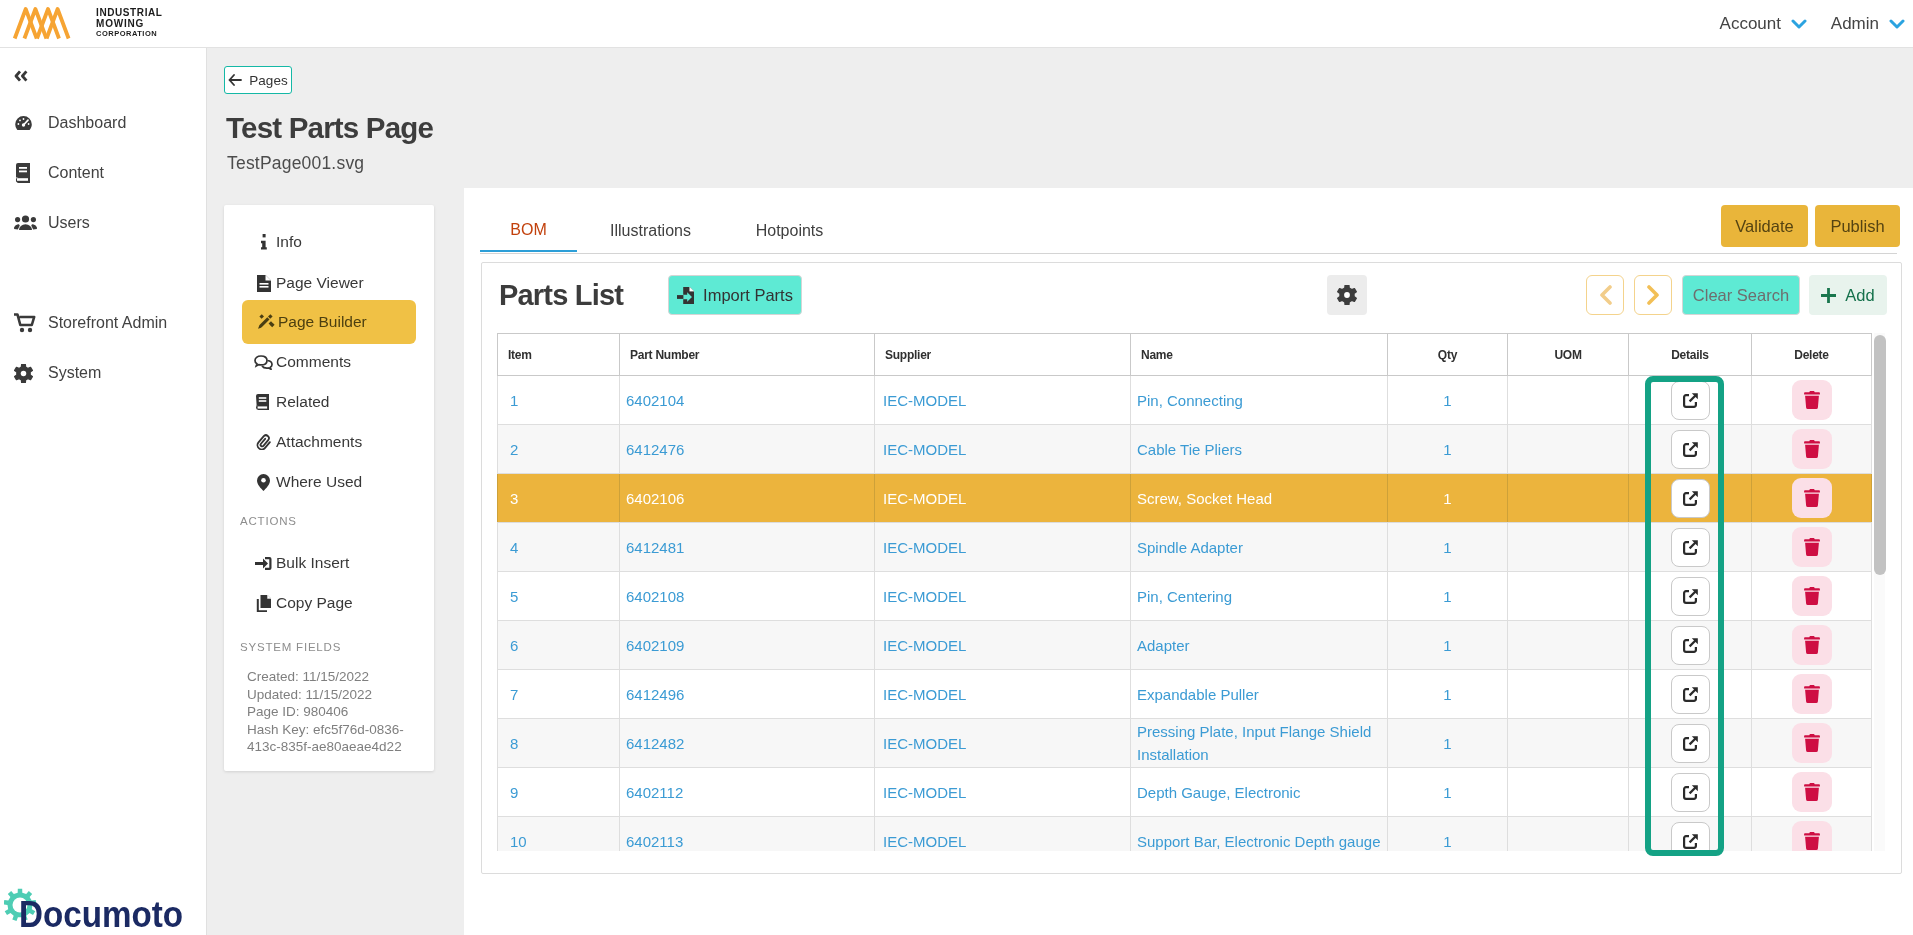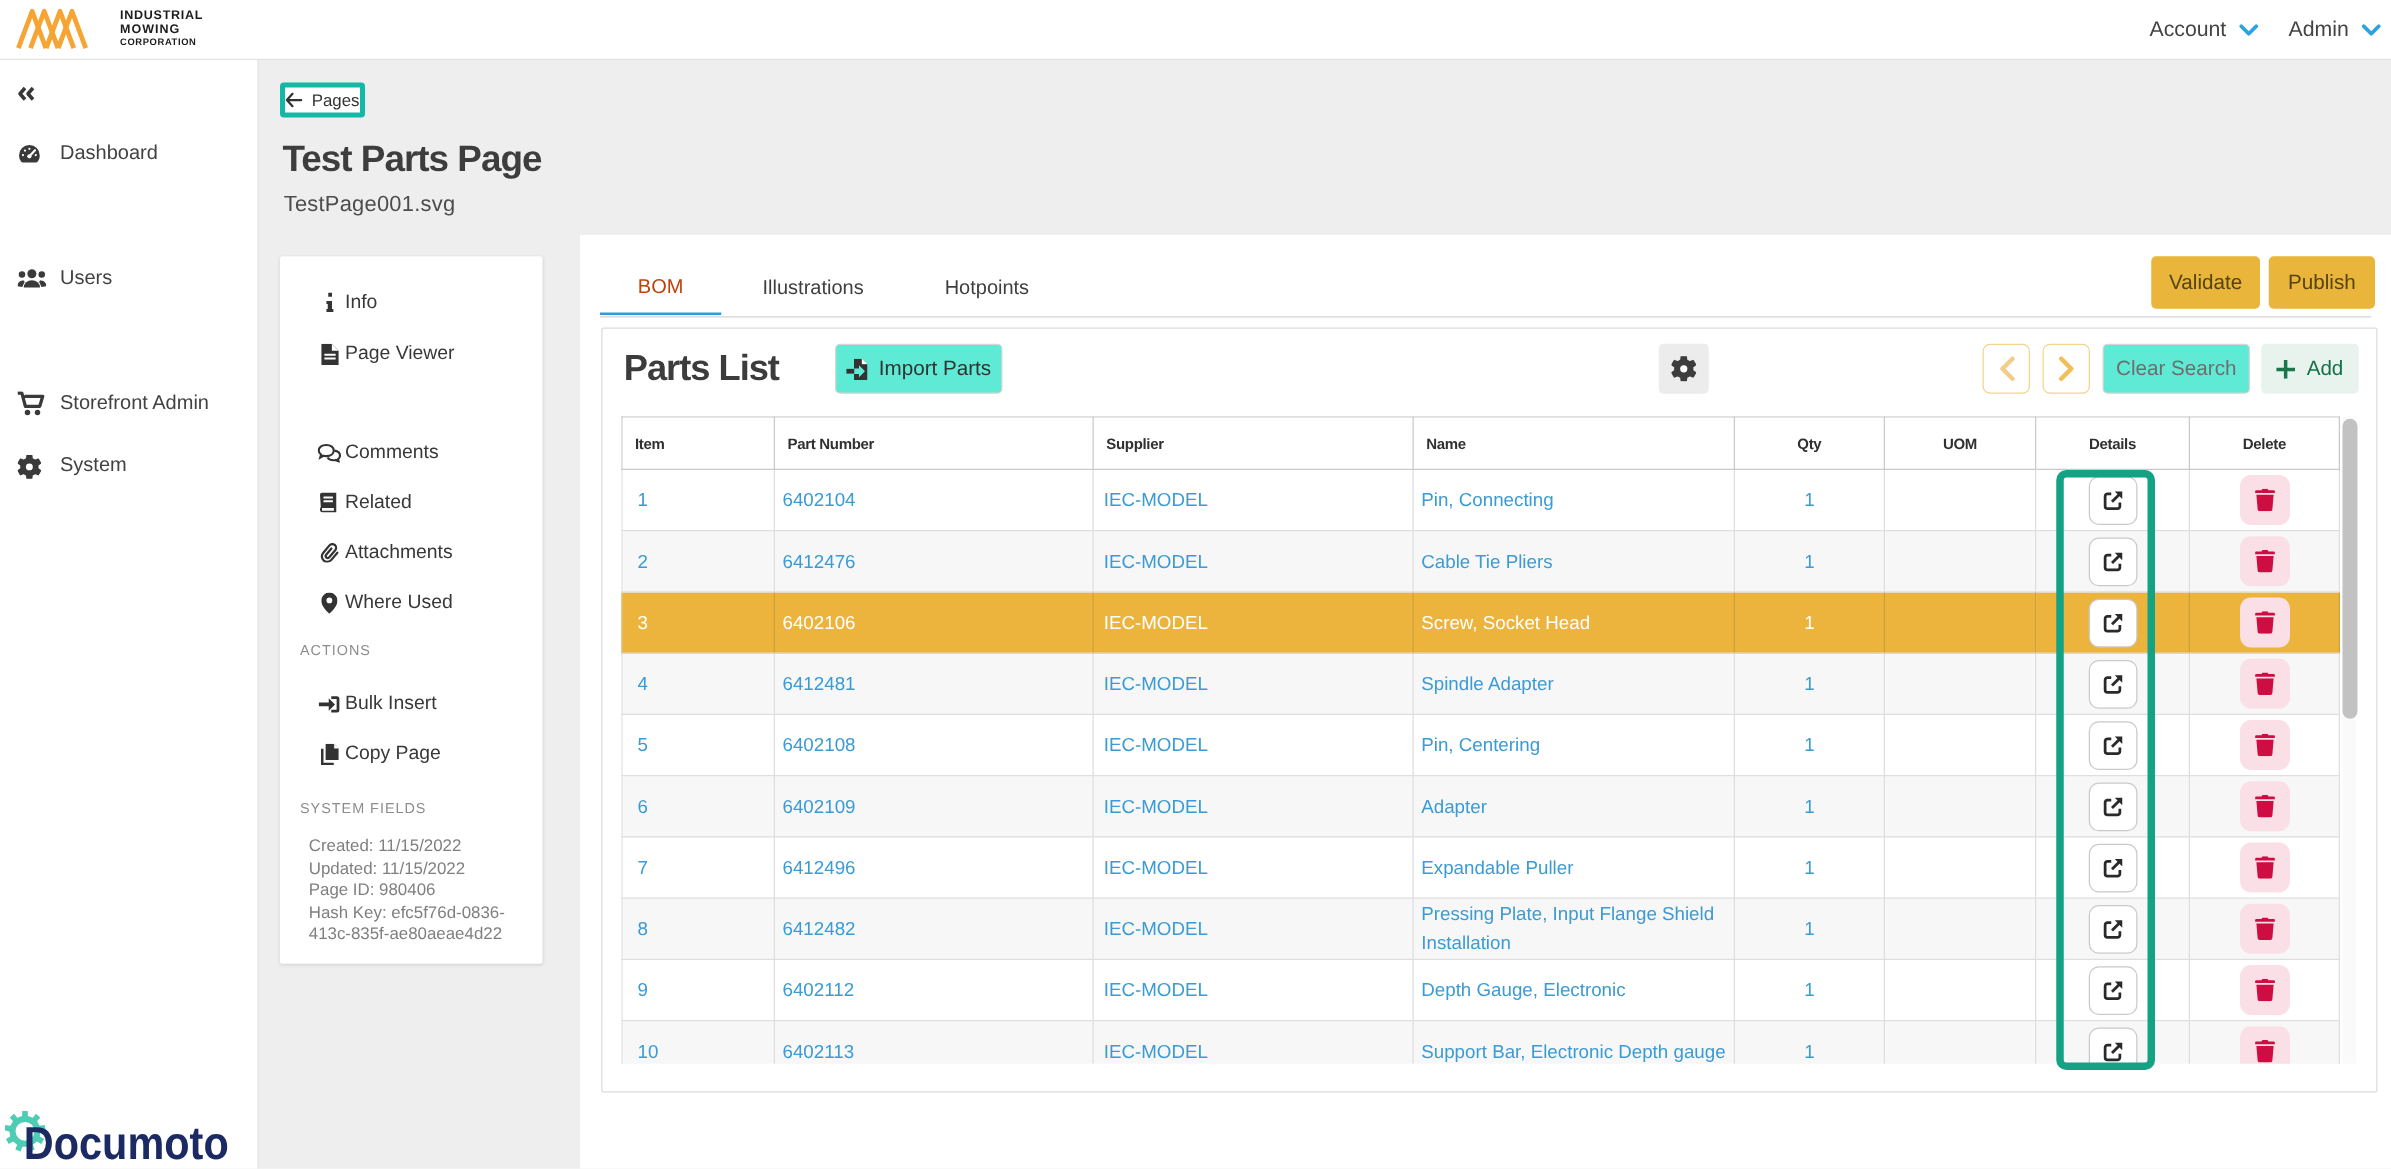--- a/index.html
+++ b/index.html
@@ -19,21 +19,21 @@
 
 
 #sidebar { position:absolute; left:0; top:48px; width:207px; height:887px; background:#fff; border-right:1px solid #e0e0e0; z-index:20; }
 .collapse { position:absolute; left:14px; top:20px; }
 .navitem { position:absolute; left:0; width:207px; height:50px; display:flex; align-items:center; color:#424242; font-size:16px; }
 .navitem svg { position:absolute; left:14px; }
 .navitem span { position:absolute; left:48px; }
 #documoto { position:absolute; left:4px; top:836px; width:200px; height:50px; }
 
 
-#pagesbtn { position:absolute; left:224px; top:66px; width:68px; height:28px; background:#fff; border:4px solid #14b8a6; border-radius:3px; font-size:13.5px; color:#333; display:flex; align-items:center; justify-content:center; z-index:5;}
+#pagesbtn { position:absolute; left:224px; top:66px; width:68px; height:28px; background:#fff; border:1px solid #14b8a6; border-radius:3px; font-size:13.5px; color:#333; display:flex; align-items:center; justify-content:center; z-index:5;}
 #pagesbtn svg { margin-right:7px; }
 #title { position:absolute; left:226px; top:111px; font-size:29.5px; font-weight:bold; color:#3d3d3d; letter-spacing:-0.8px; }
 #subtitle { position:absolute; left:227px; top:153px; font-size:17.5px; color:#4c4c4c; letter-spacing:0.2px; }
 
 
 #leftcard { position:absolute; left:224px; top:205px; width:210px; height:566px; background:#fff; border-radius:2px; box-shadow:0 1px 3px rgba(0,0,0,0.12); }
 .mitem { position:absolute; left:16px; width:178px; height:36px; display:flex; align-items:center; font-size:15.5px; color:#383838; }
 .mitem svg { position:absolute; left:16px; }
 .mitem span { position:absolute; left:36px; }
 .mhl { background:#f0c145; border-radius:6px; height:44px !important; left:18px !important; width:174px !important; }
@@ -132,20 +132,30 @@
         <path d="M9.5 2 A8.3 8.3 0 0117.8 10.3 c0 1.9-.65 3.7-1.8 5.1 a1.4 1.4 0 01-1.1.5 H4.1 a1.4 1.4 0 01-1.1-.5 A8.1 8.1 0 011.2 10.3 8.3 8.3 0 019.5 2z" fill="#3a3a3a"></path>
         <path d="M9.5 11 L14 6.2" stroke="#fff" stroke-width="1.7" stroke-linecap="round"></path>
         <circle cx="9.5" cy="11" r="1.7" fill="#fff"></circle>
         <circle cx="4.4" cy="10" r="0.9" fill="#fff"></circle>
         <circle cx="6" cy="6.4" r="0.9" fill="#fff"></circle>
         <circle cx="9.5" cy="5" r="0.9" fill="#fff"></circle>
         <circle cx="14.6" cy="10" r="0.9" fill="#fff"></circle>
       </svg>
     <span>Dashboard</span>
     </div>
+  <div class="navitem" style="top:100px">
+    <svg width="18" height="20" viewBox="0 0 18 20">
+        <path d="M2 2 a2 2 0 012-2 h12 v14 h-13 a3 3 0 00-1 1 z" fill="#3a3a3a"></path>
+        <path d="M2 17 a2.6 2.6 0 012.6-3 H16 v6 H4.6 A2.6 2.6 0 012 17z" fill="#3a3a3a"></path>
+        <rect x="3" y="15.2" width="11" height="2.6" fill="#fff"></rect>
+        <rect x="5" y="4" width="8" height="1.8" fill="#fff"></rect>
+        <rect x="5" y="7.5" width="8" height="1.8" fill="#fff"></rect>
+      </svg>
+    <span>Content</span>
+    </div>
   <div class="navitem" style="top:150px">
     <svg width="23" height="18" viewBox="0 0 23 18">
         <circle cx="11.5" cy="5" r="3.6" fill="#3a3a3a"></circle>
         <path d="M5 16 a6.5 5.8 0 0113 0 z" fill="#3a3a3a"></path>
         <circle cx="3.6" cy="5.6" r="2.6" fill="#3a3a3a"></circle>
         <circle cx="19.4" cy="5.6" r="2.6" fill="#3a3a3a"></circle>
         <path d="M0 14.5 a4.5 4.3 0 015.5-4 M17.5 10.5 a4.5 4.3 0 015.5 4" fill="#3a3a3a"></path>
         <path d="M0 15 a4.8 4.5 0 014.8-4.4 l1 .8 -2 4.2z" fill="#3a3a3a"></path>
         <path d="M23 15 a4.8 4.5 0 00-4.8-4.4 l-1 .8 2 4.2z" fill="#3a3a3a"></path>
       </svg>
@@ -194,20 +204,32 @@
     <span>Info</span>
     </div>
   <div class="mitem" style="top:60px">
     <svg style="left:17px" width="14" height="17" viewBox="0 0 14 17">
         <path d="M0 0 h8.5 L14 5.5 V17 H0 z" fill="#333"></path>
         <path d="M8.5 0 L14 5.5 H8.5 z" fill="#fff"></path>
         <rect x="2.5" y="8" width="9" height="1.6" fill="#fff"></rect>
         <rect x="2.5" y="11" width="9" height="1.6" fill="#fff"></rect>
       </svg>
     <span>Page Viewer</span>
+    </div>
+  <div class="mitem mhl" style="top:95px">
+    <svg width="18" height="17" viewBox="0 0 18 17">
+        <g fill="#4a3e12">
+          <path d="M12.2 4.8 L10 2.6 L12.4 0.2 L14.6 2.4z"></path>
+          <path d="M9.3 3.3 L11.5 5.5 L4.2 12.8 Q3.4 13.6 2.4 13.9 L0 14.8 L0.9 12.4 Q1.2 11.4 2 10.6z"></path>
+          <path d="M13 7.2 L15.2 9.4 L12.8 11.8 L10.6 9.6z"></path>
+          <path d="M16 10.2 L17.8 12 L15.4 14.4 L13.6 12.6z" transform="translate(-1.2,-1.2)"></path>
+          <path d="M5.2 0.4 L7.4 2.6 L5 5 L2.8 2.8z" transform="translate(-1.4,-0.2)"></path>
+        </g>
+      </svg>
+    <span>Page Builder</span>
     </div>
   <div class="mitem" style="top:139px">
     <svg style="left:14px" width="19" height="15" viewBox="0 0 19 15">
         <path d="M7 1 C3.2 1 1 3 1 5.4 c0 1.3.7 2.5 1.9 3.3 L2.2 11 4.8 9.6 c.7.2 1.4.3 2.2.3 3.8 0 6-2 6-4.5 S10.8 1 7 1z" fill="none" stroke="#333" stroke-width="1.7"></path>
         <path d="M13.5 5.5 c2.6.4 4.5 2 4.5 4 0 1.1-.6 2.1-1.6 2.8 l.5 1.9 -2.2-1.2 c-.6.2-1.2.2-1.9.2 -2.1 0-3.9-.9-4.8-2.2" fill="none" stroke="#333" stroke-width="1.7"></path>
       </svg>
     <span>Comments</span>
     </div>
   <div class="mitem" style="top:179px">
     <svg width="14" height="16" viewBox="0 0 14 16">

